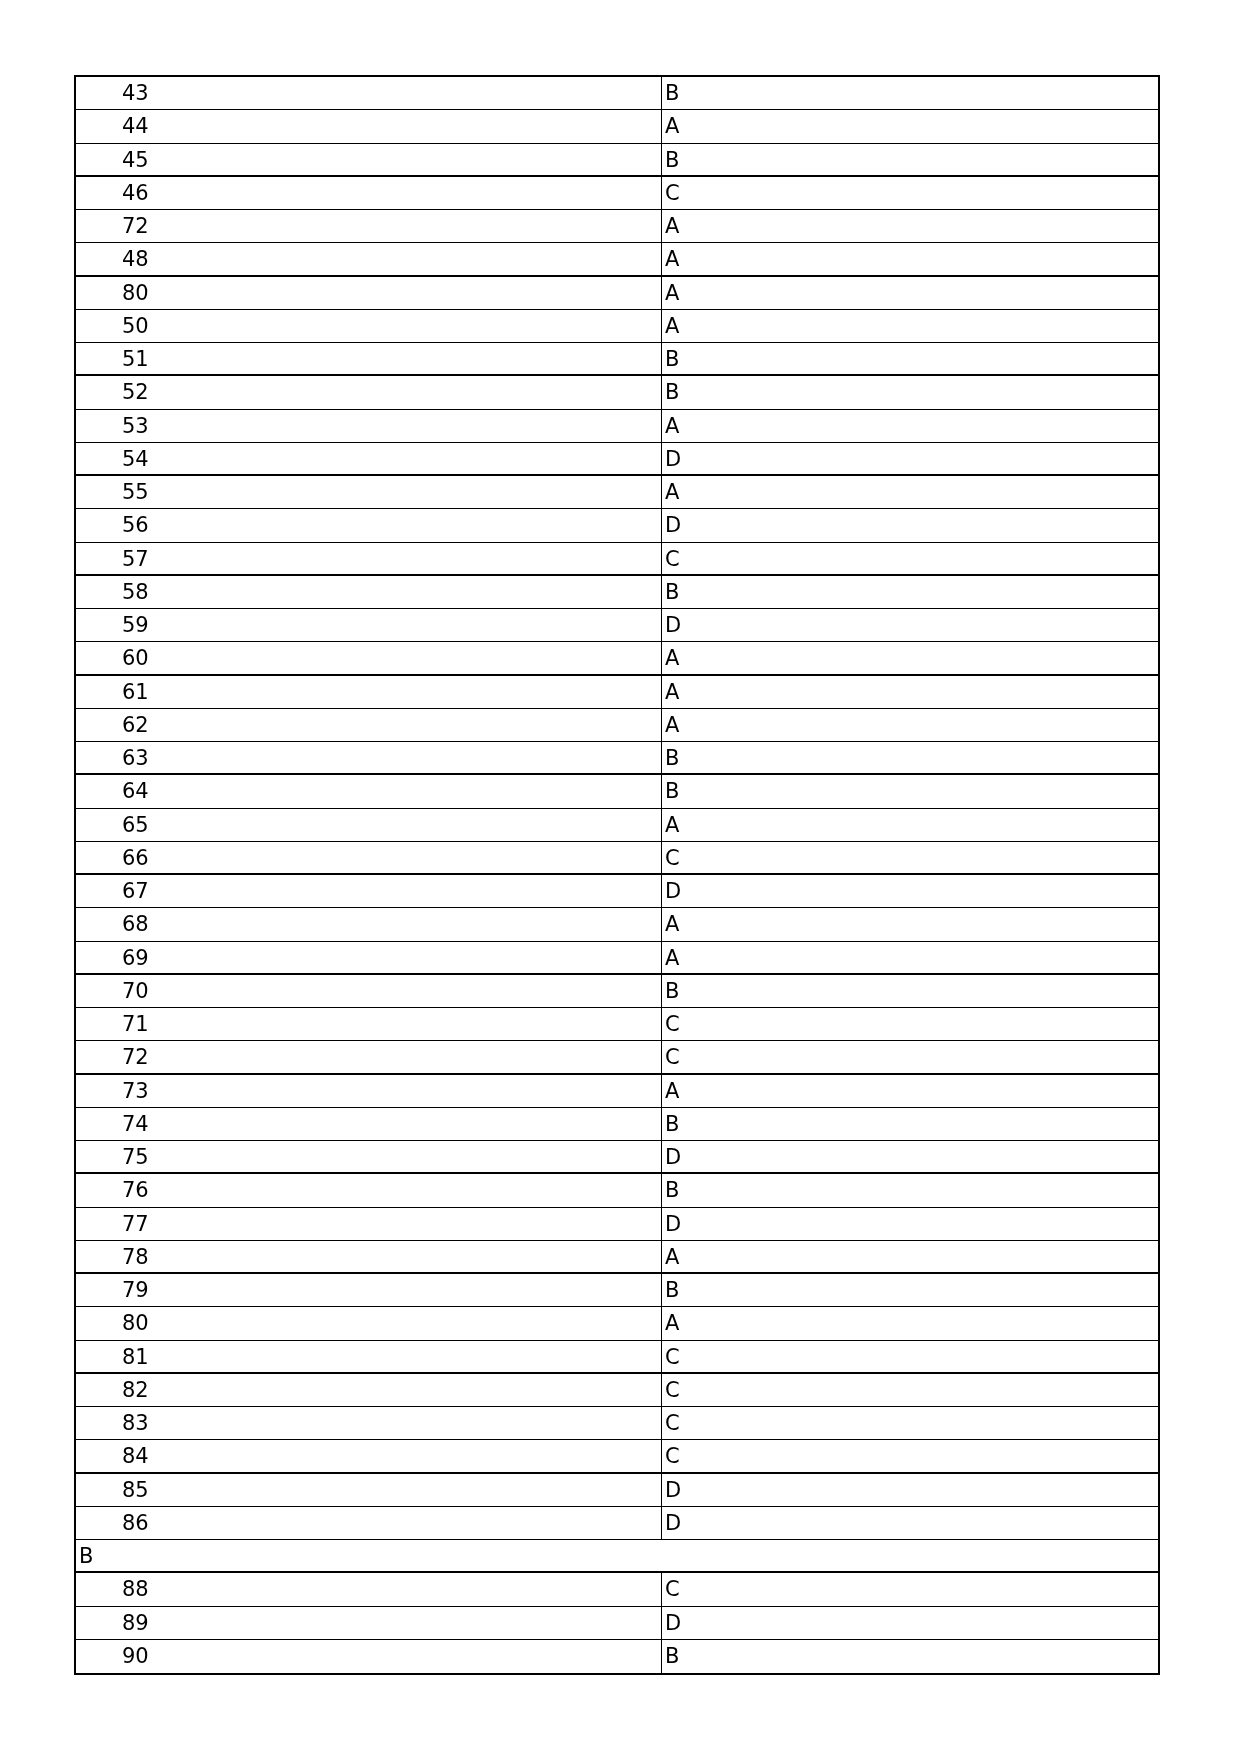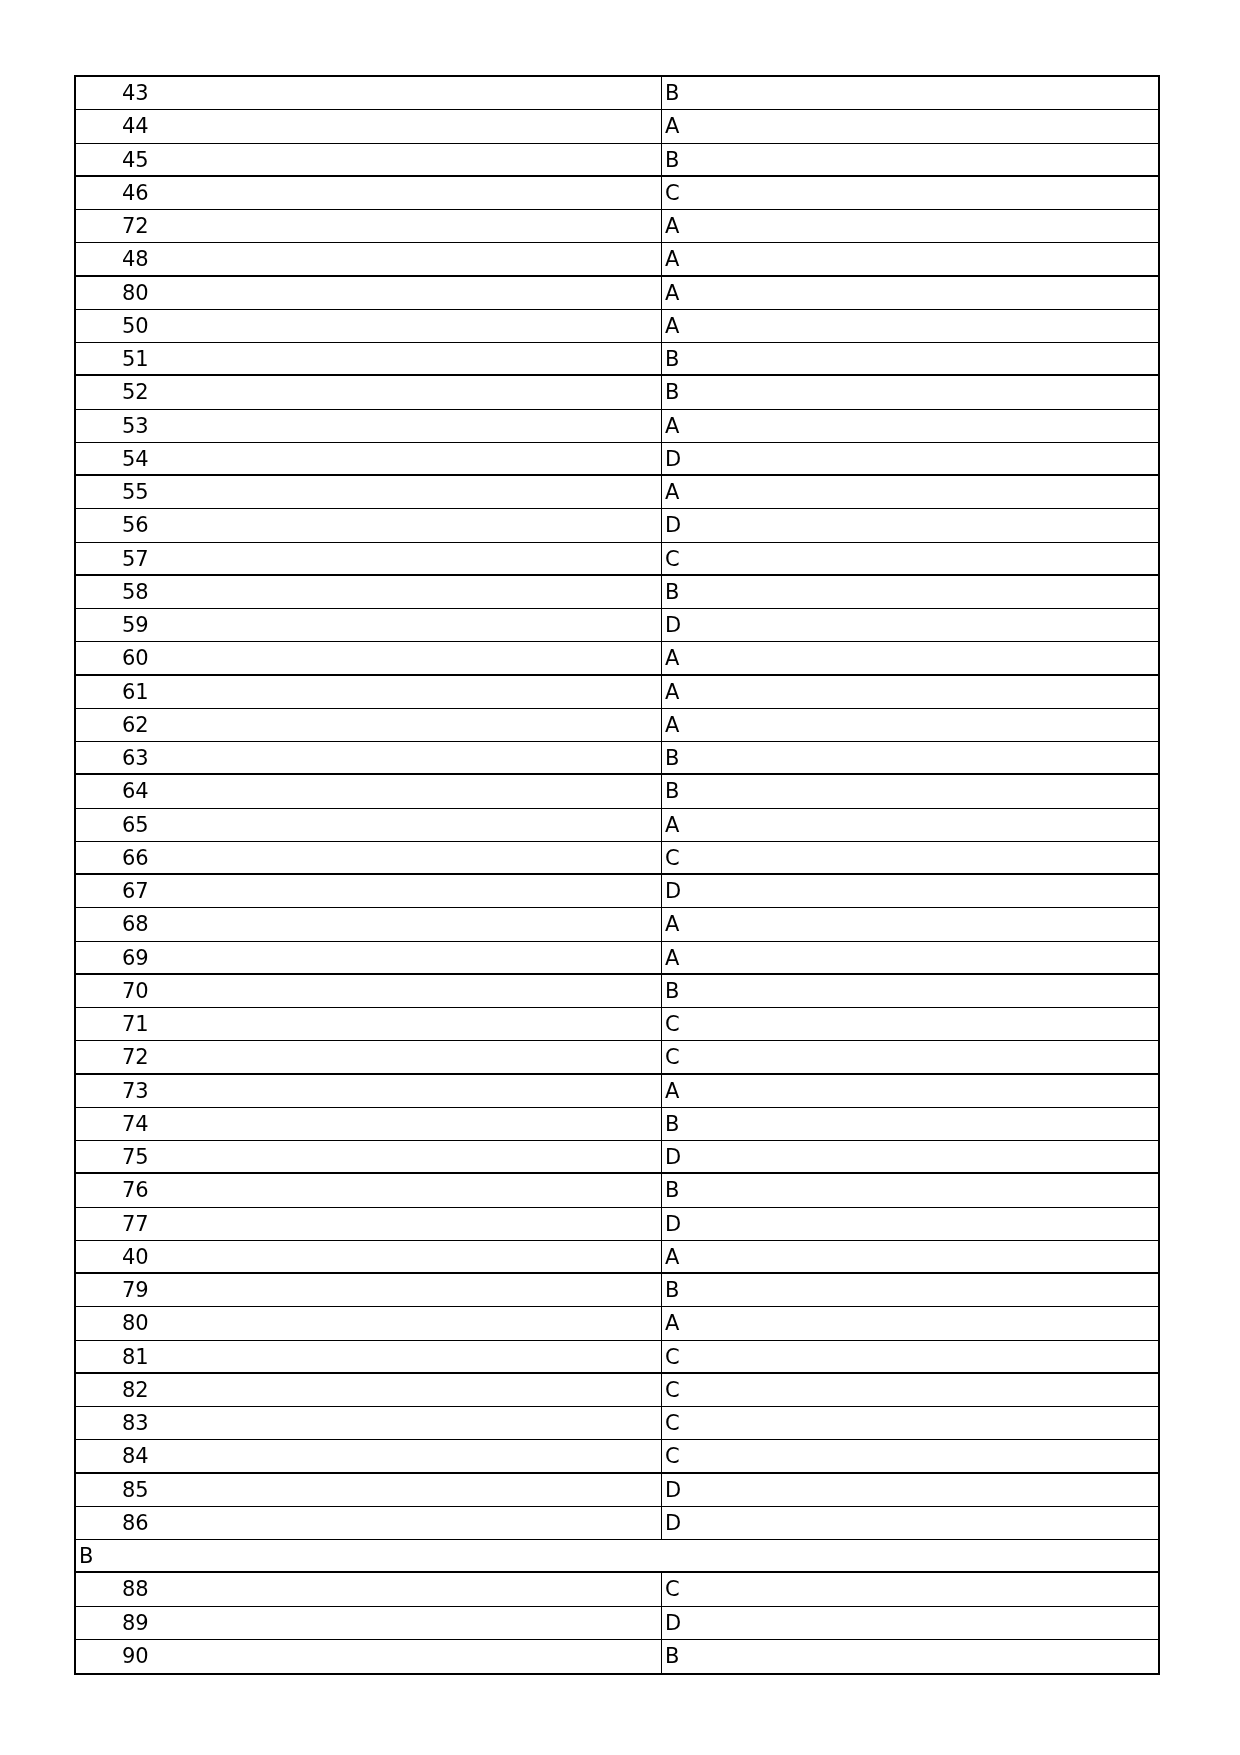--- a/index.html
+++ b/index.html
@@ -150,21 +150,21 @@
     </div>
     <div class="row">
       <div class="cell num">76</div>
       <div class="cell ans">B</div>
     </div>
     <div class="row">
       <div class="cell num">77</div>
       <div class="cell ans">D</div>
     </div>
     <div class="row thick">
-      <div class="cell num">40</div>
+      <div class="cell num">78</div>
       <div class="cell ans">A</div>
     </div>
     <div class="row">
       <div class="cell num">79</div>
       <div class="cell ans">B</div>
     </div>
     <div class="row">
       <div class="cell num">80</div>
       <div class="cell ans">A</div>
     </div>

